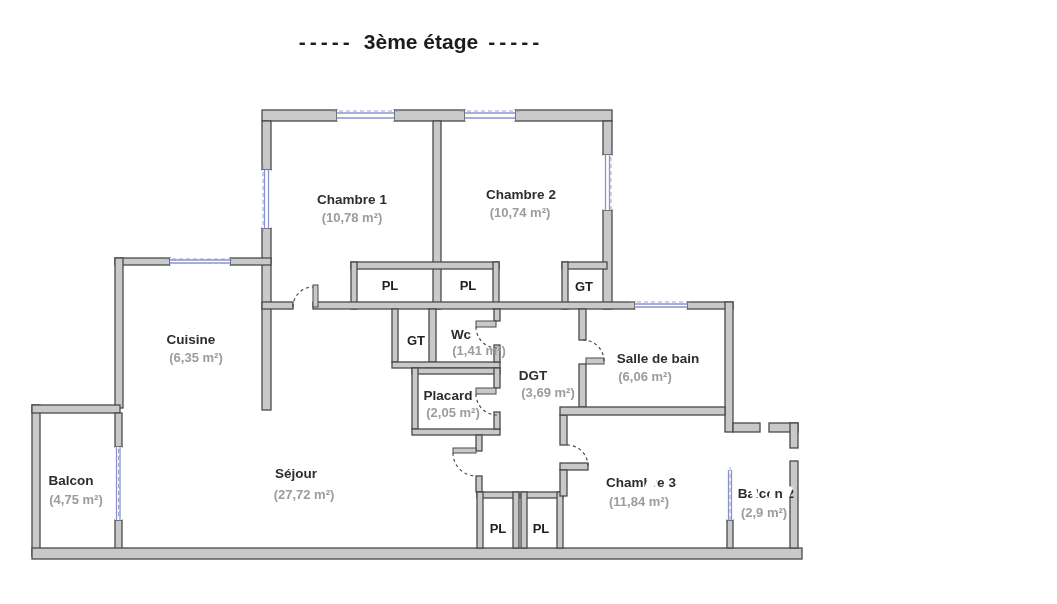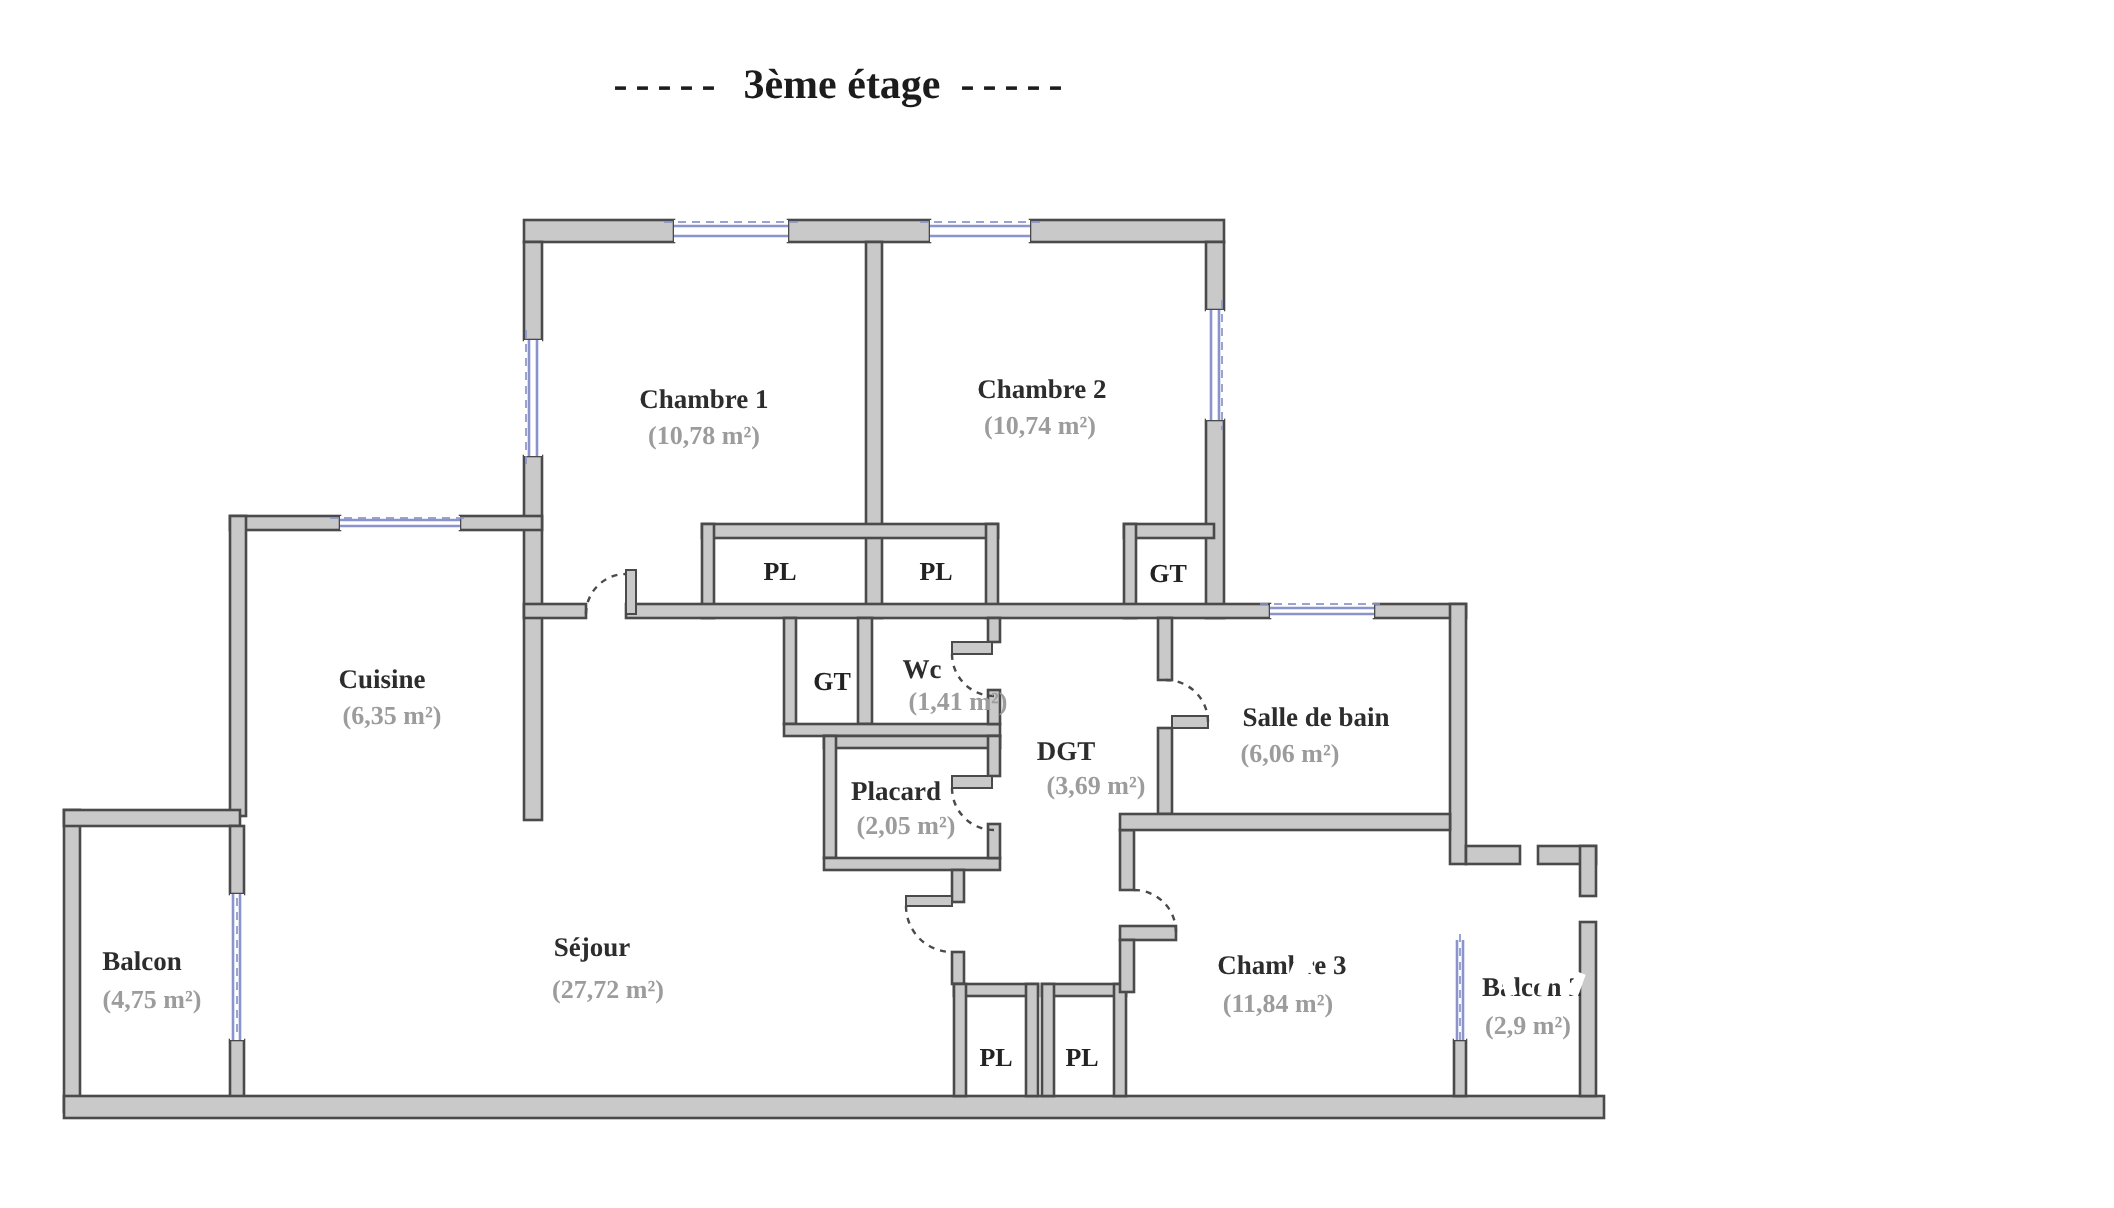--- a/index.html
+++ b/index.html
@@ -1,17 +1,17 @@
 <!DOCTYPE html>
 <html style="--wall-fill: #c9c9c9; --wall-stroke: #4a4a4a; --window-blue: #8a93cb; --room-name: #2d2d2d; --room-area: #9c9c9c;"><head>
 <meta charset="utf-8">
 <style>
   html,body{margin:0;padding:0;background:#fff;}
   .page{position:relative;width:887px;height:604px;background:#fff;overflow:hidden;
-        font-family:Liberation Serif, serif;}
+        font-family:Liberation Sans, sans-serif;}
   .floor-title{position:absolute;top:30px;left:421px;transform:translateX(-50%);
         white-space:nowrap;font-size:21px;font-weight:700;color:#1c1c1c;}
   .floor-title .dashes{letter-spacing:4px;margin:0 10px;}
   svg{position:absolute;top:0;left:0;}
   .wall{fill:var(--wall-fill,#c9c9c9);stroke:var(--wall-stroke,#4a4a4a);stroke-width:1.3;}
   .wleaf{fill:var(--wall-fill,#c9c9c9);stroke:var(--wall-stroke,#4a4a4a);stroke-width:1;}
   .warc{fill:none;stroke:#4a4a4a;stroke-width:1.2;stroke-dasharray:3 3;}
   .win-bg{fill:#ffffff;stroke:none;}
   .win-line{stroke:var(--window-blue,#8a93cb);stroke-width:1.3;}
   .win-dash{stroke:var(--window-blue,#8a93cb);stroke-width:1;stroke-dasharray:4 3;opacity:.85;}

